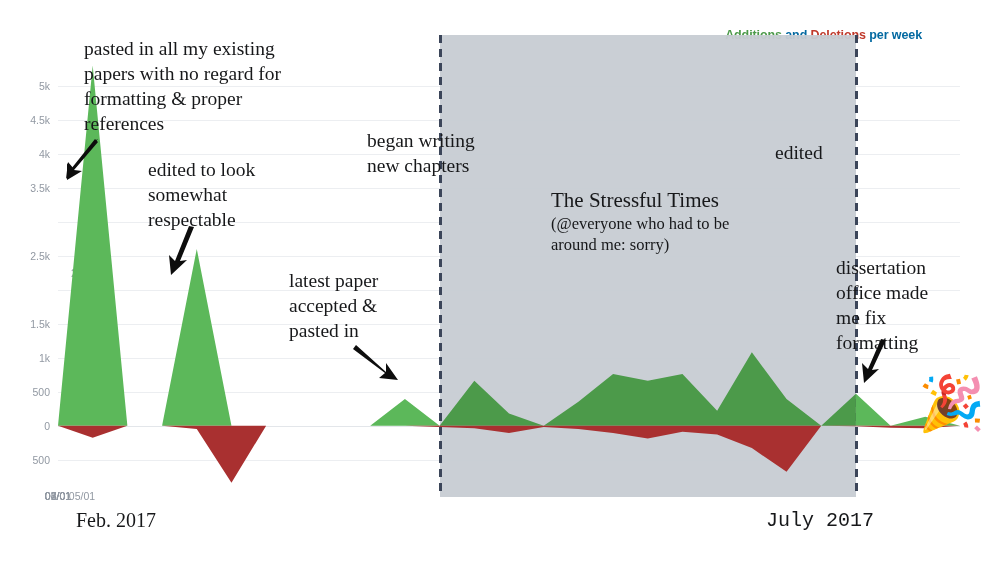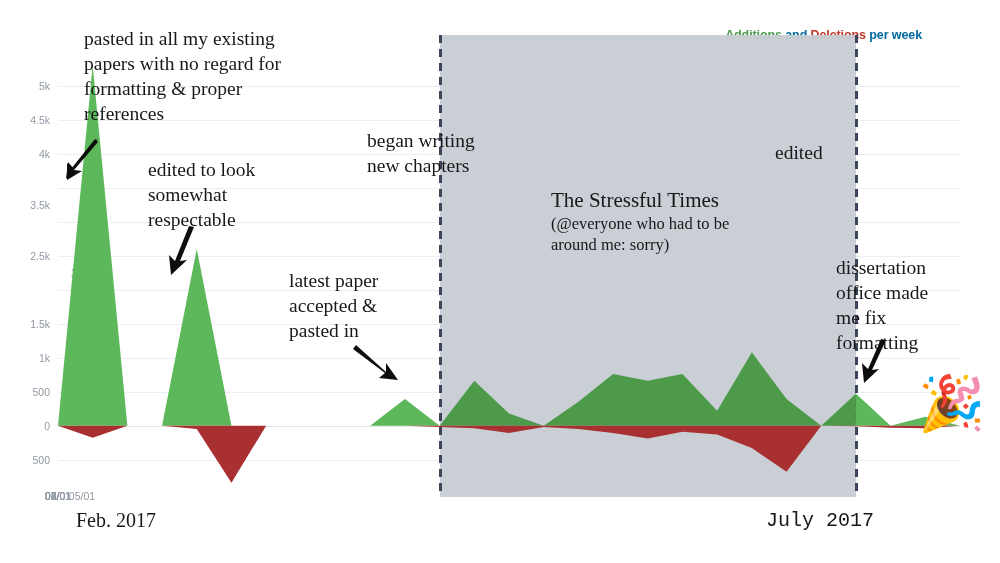--- a/index.html
+++ b/index.html
@@ -117,21 +117,21 @@
         <div class="gridline" style="top: 278.672px;"></div>
         <div class="gridline" style="top: 312.656px;"></div>
         <div class="gridline" style="top: 346.641px;"></div>
         <div class="gridline zero" style="top: 380.625px;"></div>
         <div class="gridline" style="top: 414.609px;"></div>
       </div>
     <div id="ylabel-layer">
         <div class="ylabel" style="top: 40.7812px;">5k</div>
         <div class="ylabel" style="top: 74.7656px;">4.5k</div>
         <div class="ylabel" style="top: 108.75px;">4k</div>
-        <div class="ylabel" style="top: 160px; text-align: center;">3.5k</div>
+        <div class="ylabel" style="top: 143px; text-align: center;">3.5k</div>
         <div class="ylabel" style="top: 179px; margin-left: 48px;">3k</div>
         <div class="ylabel" style="top: 210.703px;">2.5k</div>
         <div class="ylabel" style="top: 228px; margin-left: 32px;">2k</div>
         <div class="ylabel" style="top: 278.672px;">1.5k</div>
         <div class="ylabel" style="top: 312.656px;">1k</div>
         <div class="ylabel" style="top: 346.641px;">500</div>
         <div class="ylabel" style="top: 380.625px;">0</div>
         <div class="ylabel" style="top: 414.609px;">500</div>
       </div>
 
@@ -162,21 +162,21 @@
     <div id="xlabel-layer">
         <div class="xlabel" style="left: 0px;">02/01</div>
         <div class="xlabel" style="left: 0px;">03/01</div>
         <div class="xlabel" style="left: 0px;">04/01</div>
         <div class="xlabel" style="left: 0px; padding-left: 48px;">05/01</div>
         <div class="xlabel" style="left: 0px;">06/01</div>
         <div class="xlabel" style="left: 0px;">07/01</div>
       </div>
   </div>
 
-  <div class="anno" style="left:84px; top:26px;">pasted in all my existing
+  <div class="anno" style="left:84px; top:36px;">pasted in all my existing
 papers with no regard for
 formatting &amp; proper
 references</div>
   <div class="anno" style="left:148px; top:157px;">edited to look
 somewhat
 respectable</div>
   <div class="anno" style="left:289px; top:268px;">latest paper
 accepted &amp;
 pasted in</div>
   <div class="anno" style="left:367px; top:128px;">began writing

